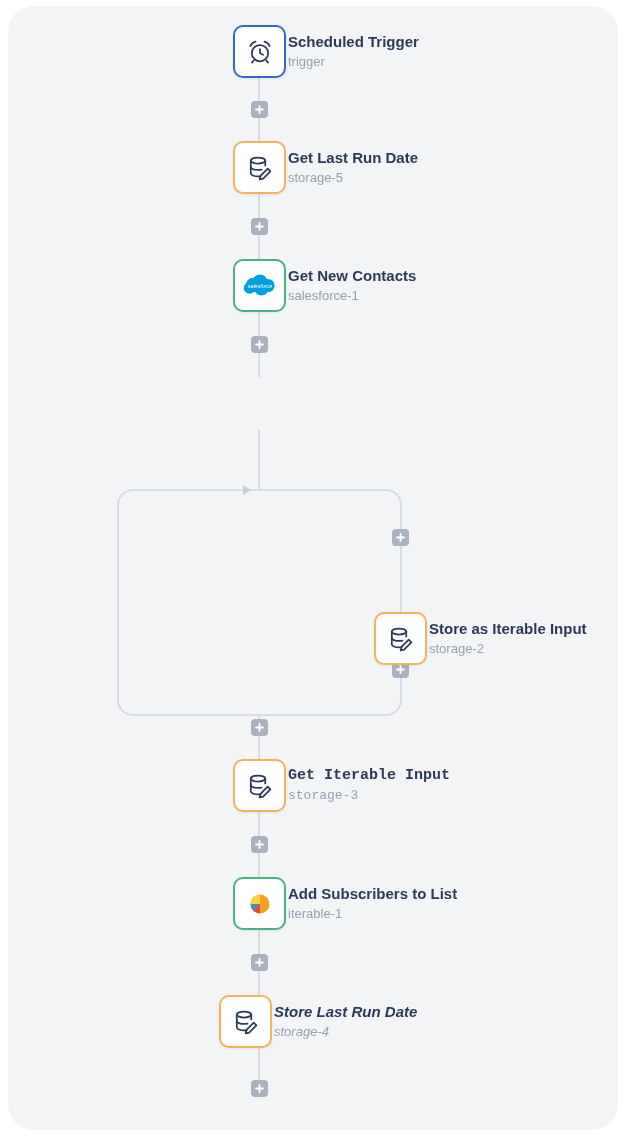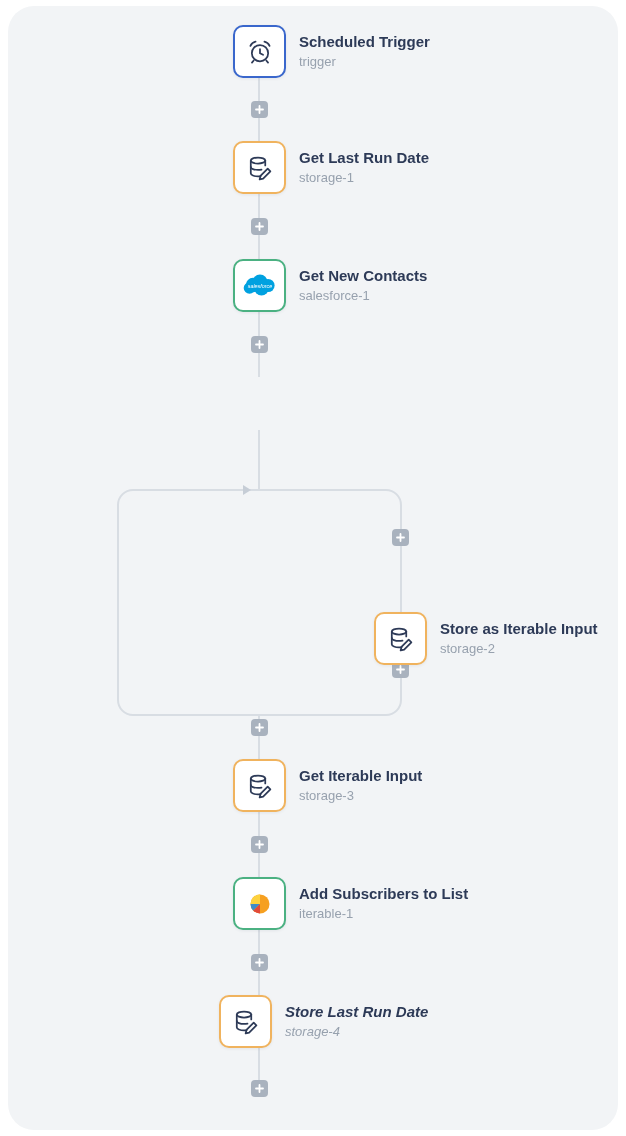--- a/index.html
+++ b/index.html
@@ -12,21 +12,21 @@
   .loop-rect { position:absolute; left:117px; top:489px; width:285px; height:227px;
                border:2px solid #d8dde3; border-radius:16px; background:transparent; }
   .loop-arrowhead { position:absolute; left:243px; top:485px; width:0; height:0;
                border-top:5px solid transparent; border-bottom:5px solid transparent;
                border-left:8px solid #c6cdd6; }
 
   .plus { position:absolute; width:17px; height:17px; border-radius:4px; background:#a9b2be;
           display:flex; align-items:center; justify-content:center; cursor:pointer; }
   .plus svg { display:block; }
 
-  .node { position:absolute; display:flex; align-items:center; gap:13px; }
+  .node { position:absolute; display:flex; align-items:center; gap:2px; }
   .node-box { width:53px; height:53px; border-radius:10px; background:#ffffff;
               border:2px solid #cccccc; display:flex; align-items:center; justify-content:center;
               box-shadow:0 1px 3px rgba(45,58,87,0.08); cursor:pointer; flex:0 0 auto; }
   .node-label { display:flex; flex-direction:column; justify-content:center; white-space:nowrap; }
   .node-title { font-size:15px; font-weight:bold; color:#2d3a57; line-height:1.2; }
   .node-sub { font-size:13px; color:#97a1ae; margin-top:4px; line-height:1.1; }
 </style>
 </head>
 <body>
 
@@ -113,21 +113,21 @@
       <svg width="28" height="28" viewBox="0 0 24 24" fill="none" stroke="#2d3a57" stroke-width="1.5" stroke-linecap="round" stroke-linejoin="round">
         <ellipse cx="10.3" cy="5.6" rx="6.2" ry="2.6"></ellipse>
         <path d="M4.1 5.6v11c0 1.4 2.8 2.6 6.2 2.6.8 0 1.5-.1 2.2-.2"></path>
         <path d="M16.5 5.6v4.2"></path>
         <path d="M4.1 11.1c0 1.4 2.8 2.6 6.2 2.6 1.1 0 2.1-.1 3-.3"></path>
         <path d="M18.6 12.6l2.3 2.3-6.2 6.2-3 .7.7-3z"></path>
       </svg>
     </div>
     <div class="node-label">
       <div class="node-title">Get Last Run Date</div>
-      <div class="node-sub">storage-1</div>
+      <div class="node-sub">storage-5</div>
     </div>
   </div>
 
   <div class="node" style="left:233px; top:259px;">
     <div class="node-box" style="border-color: rgb(75, 177, 130);">
       <svg width="38" height="27" viewBox="0 0 38 27">
         <g fill="#00a1e0">
           <circle cx="12" cy="13" r="7.2"></circle>
           <circle cx="19" cy="10" r="7.6"></circle>
           <circle cx="27" cy="13.5" r="6.6"></circle>
@@ -153,21 +153,21 @@
         <path d="M4.1 11.1c0 1.4 2.8 2.6 6.2 2.6 1.1 0 2.1-.1 3-.3"></path>
         <path d="M18.6 12.6l2.3 2.3-6.2 6.2-3 .7.7-3z"></path>
       </svg>
     </div>
     <div class="node-label">
       <div class="node-title">Store as Iterable Input</div>
       <div class="node-sub">storage-2</div>
     </div>
   </div>
 
-  <div class="node" style="left:233px; top:759px;">
+  <div class="node" style="left:233px; top:759px;font-family:Liberation Mono, monospace;">
     <div class="node-box" style="border-color: rgb(240, 179, 94);">
       <svg width="28" height="28" viewBox="0 0 24 24" fill="none" stroke="#2d3a57" stroke-width="1.5" stroke-linecap="round" stroke-linejoin="round">
         <ellipse cx="10.3" cy="5.6" rx="6.2" ry="2.6"></ellipse>
         <path d="M4.1 5.6v11c0 1.4 2.8 2.6 6.2 2.6.8 0 1.5-.1 2.2-.2"></path>
         <path d="M16.5 5.6v4.2"></path>
         <path d="M4.1 11.1c0 1.4 2.8 2.6 6.2 2.6 1.1 0 2.1-.1 3-.3"></path>
         <path d="M18.6 12.6l2.3 2.3-6.2 6.2-3 .7.7-3z"></path>
       </svg>
     </div>
     <div class="node-label">

